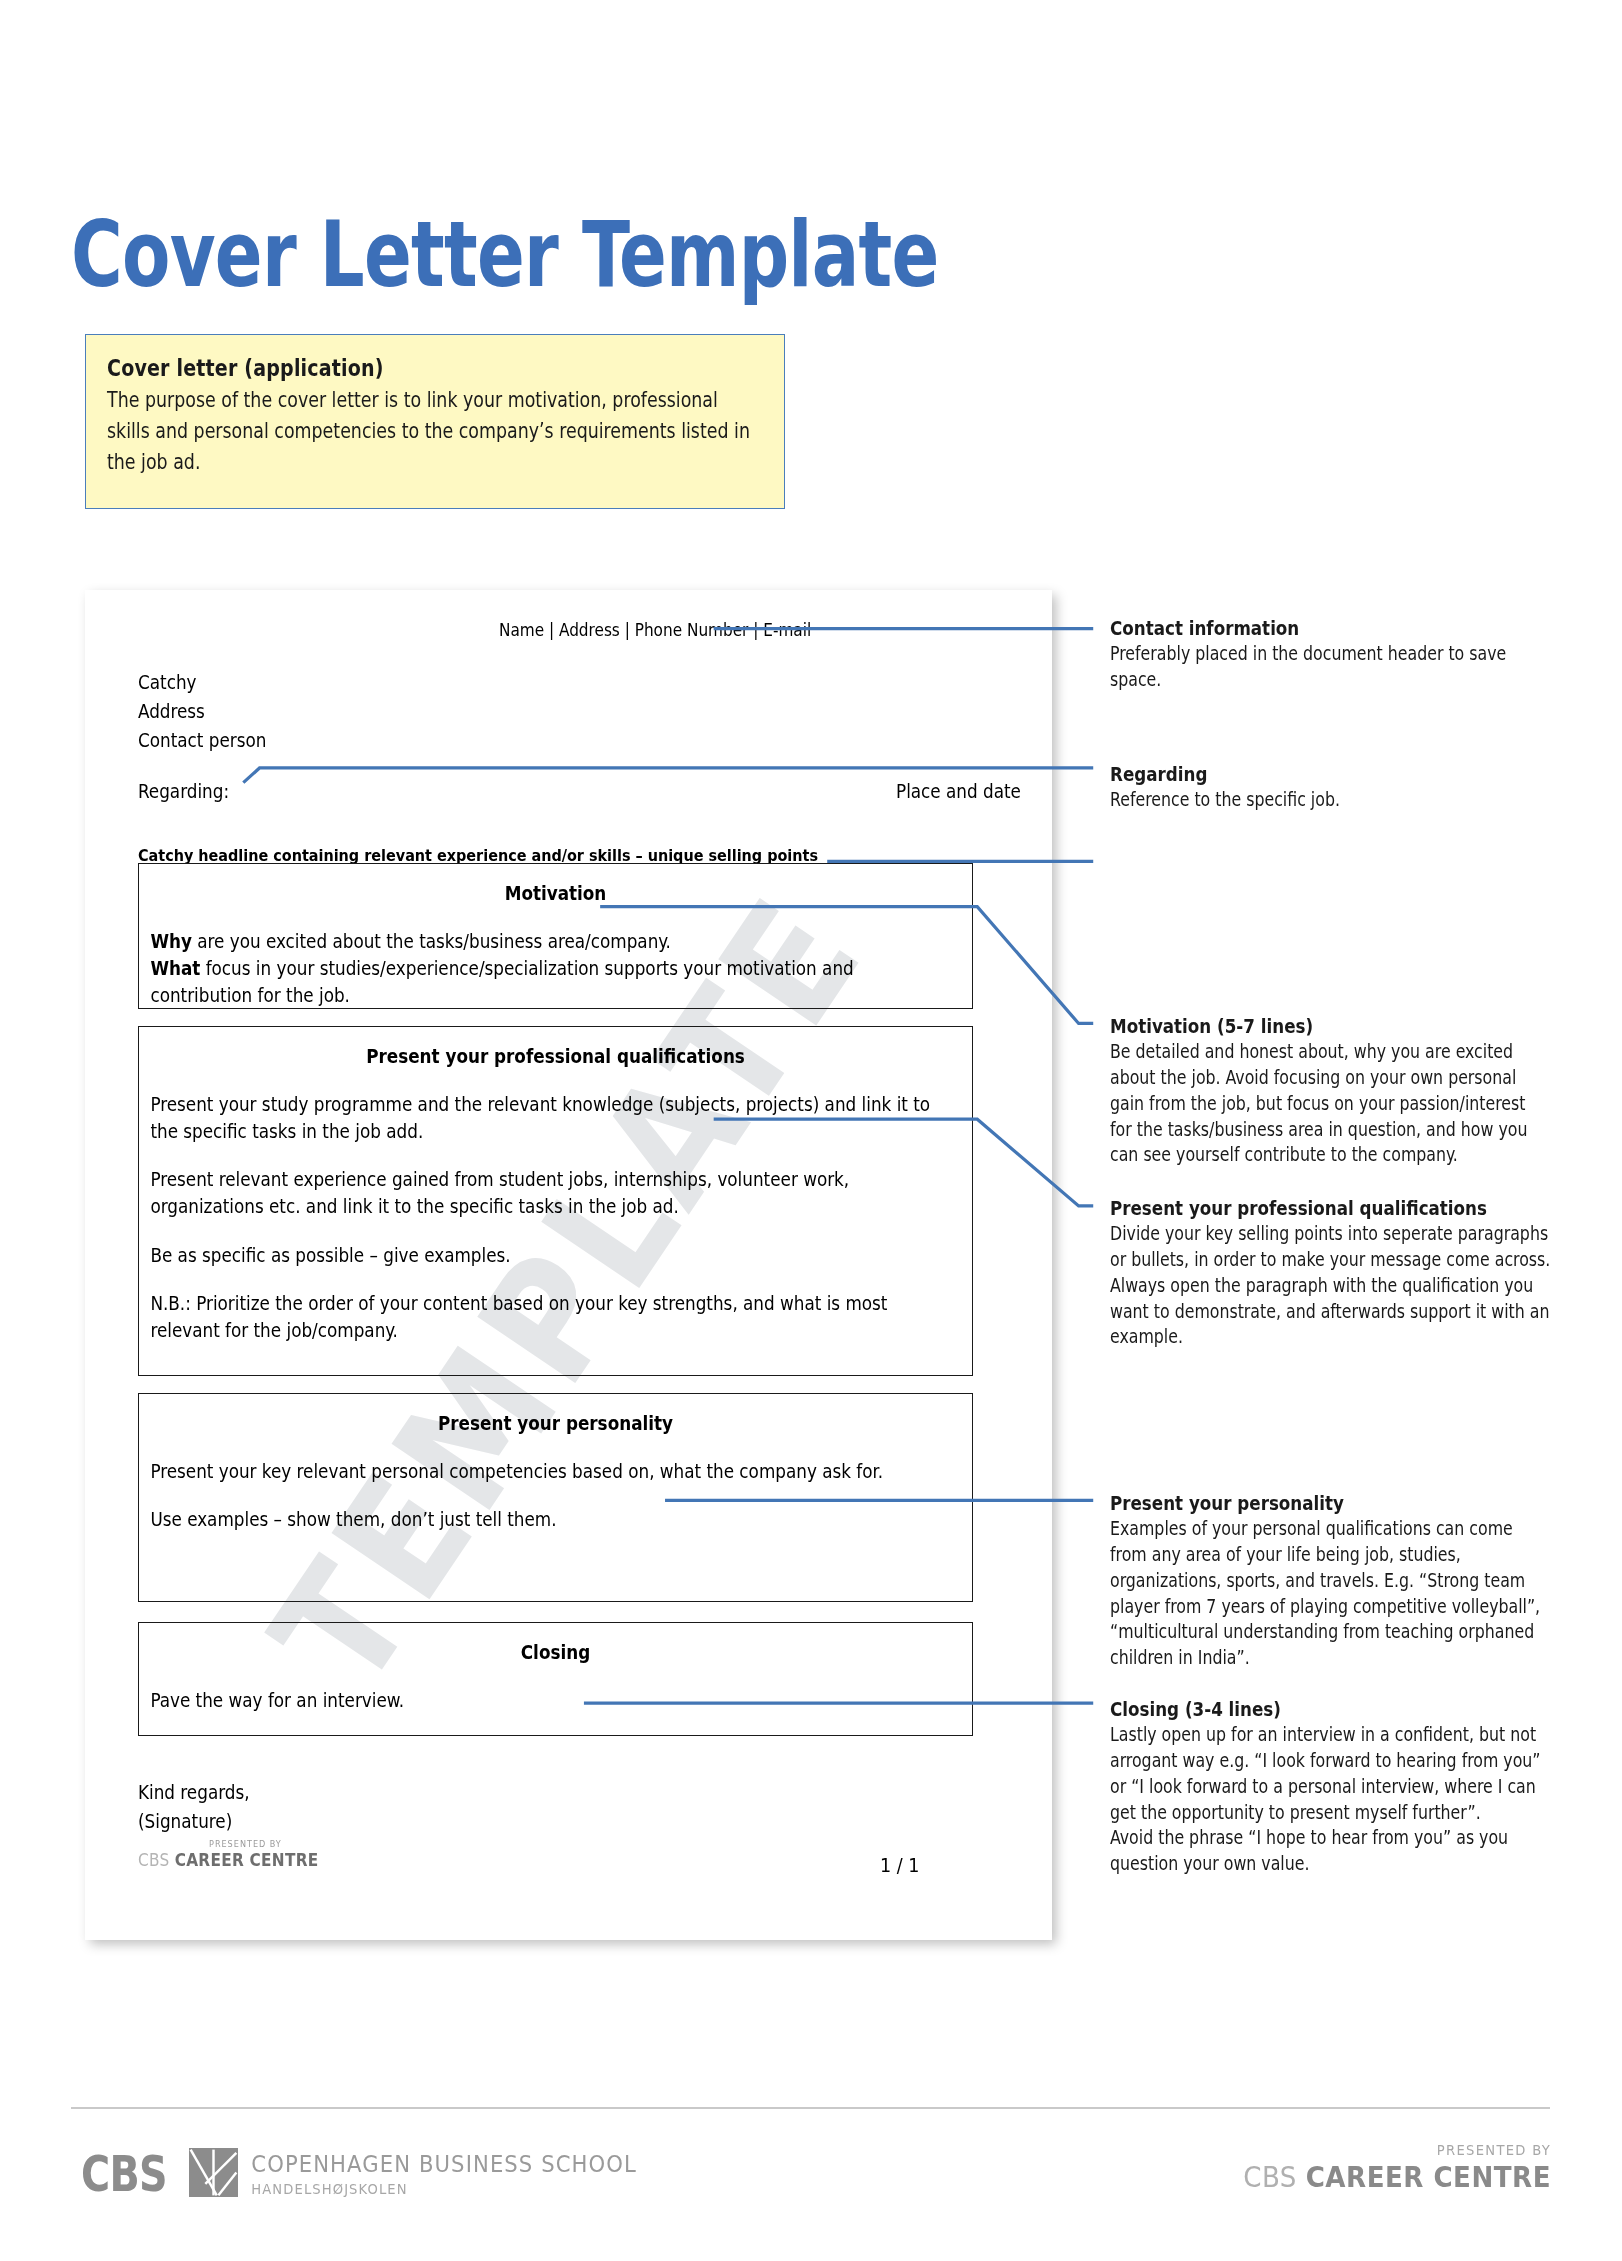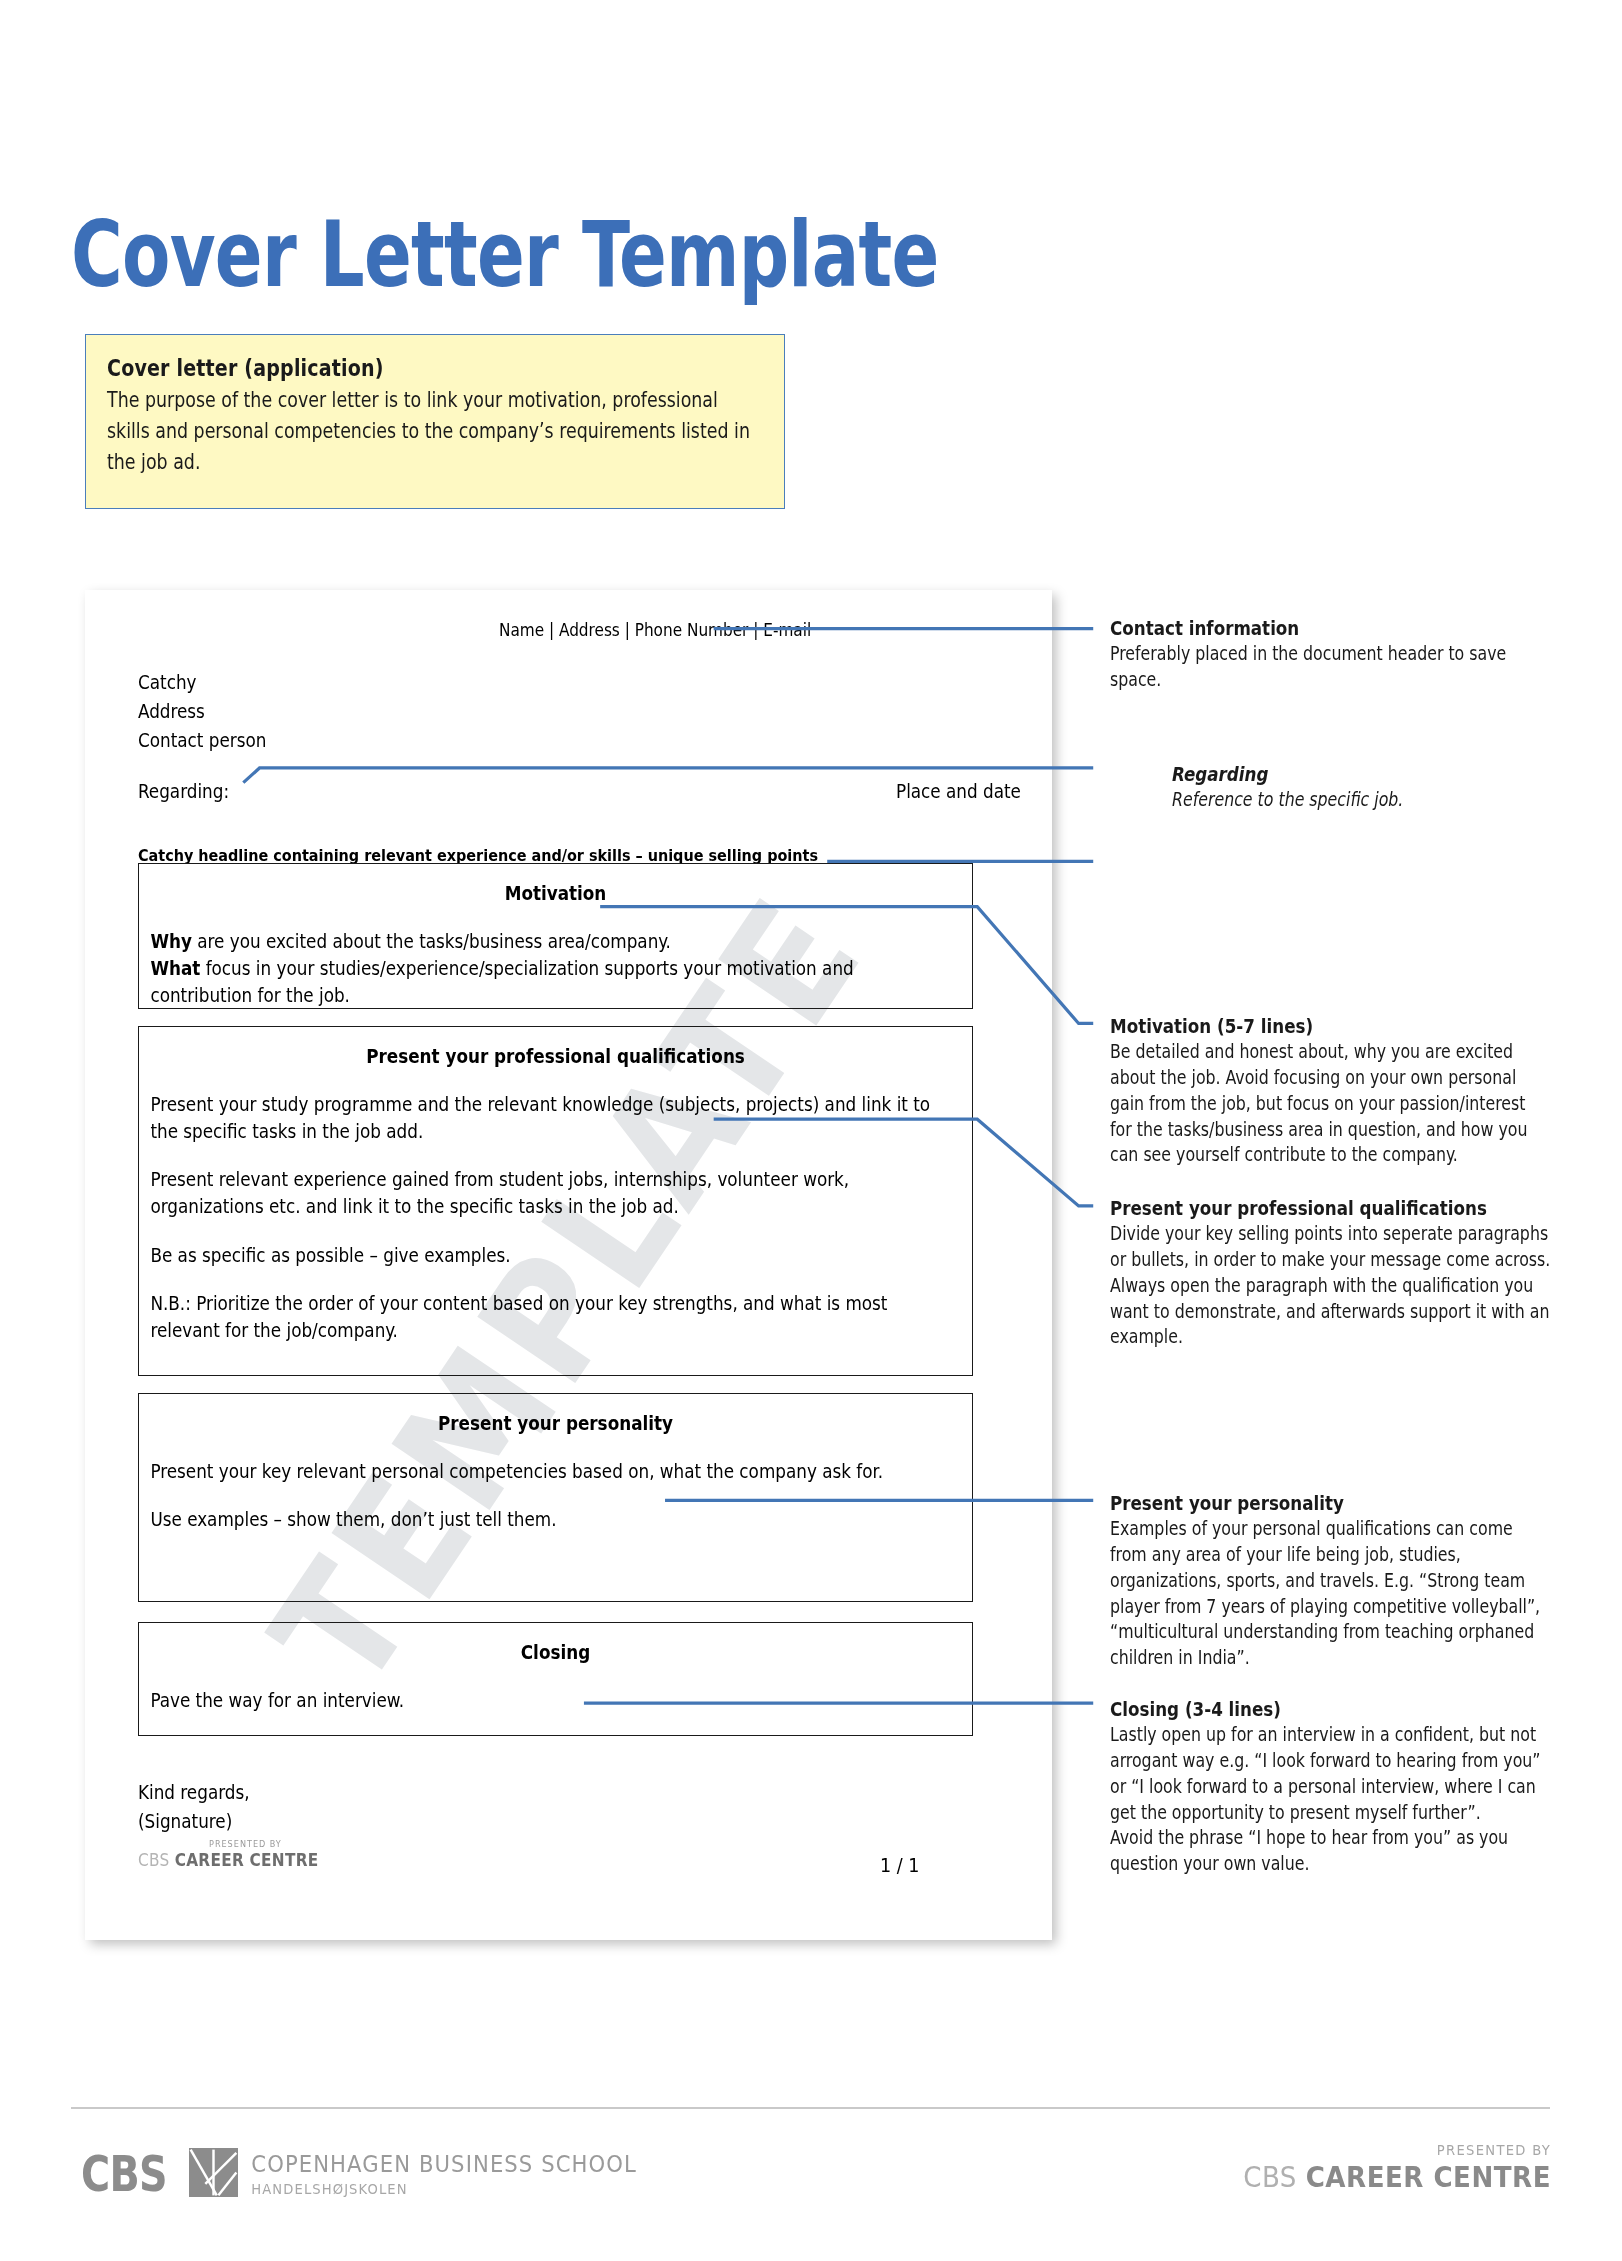--- a/index.html
+++ b/index.html
@@ -128,21 +128,21 @@
     transform:scaleX(.93);transform-origin:left center;
   }
   .ann p{
     margin:0;
     font-family:"Liberation Sans Narrow","DejaVu Sans Condensed","Liberation Sans",sans-serif;
     font-size:19.5px;line-height:1.33;color:#1a1a1a;
     transform:scaleX(.9);transform-origin:left top;
     width:111%;
   }
   #ann-contact{left:1110px;top:616px;}
-  #ann-regarding{left:1172px;top:762px;font-style:italic;}
+  #ann-regarding{left:1110px;top:762px;}
   #ann-catchy{left:1110px;top:849px;}
   #ann-motivation{left:1110px;top:1014px;}
   #ann-qual{left:1110px;top:1196px;}
   #ann-personality{left:1110px;top:1491px;}
   #ann-closing{left:1110px;top:1697px;}
 
   
   #connectors{position:absolute;left:0;top:0;width:1622px;height:2261px;pointer-events:none;z-index:5;}
 
   

